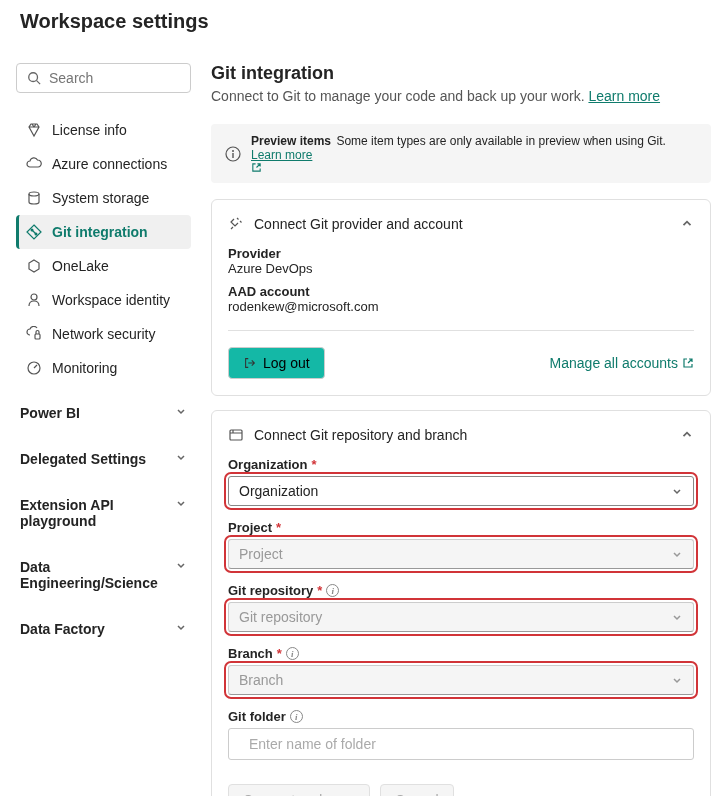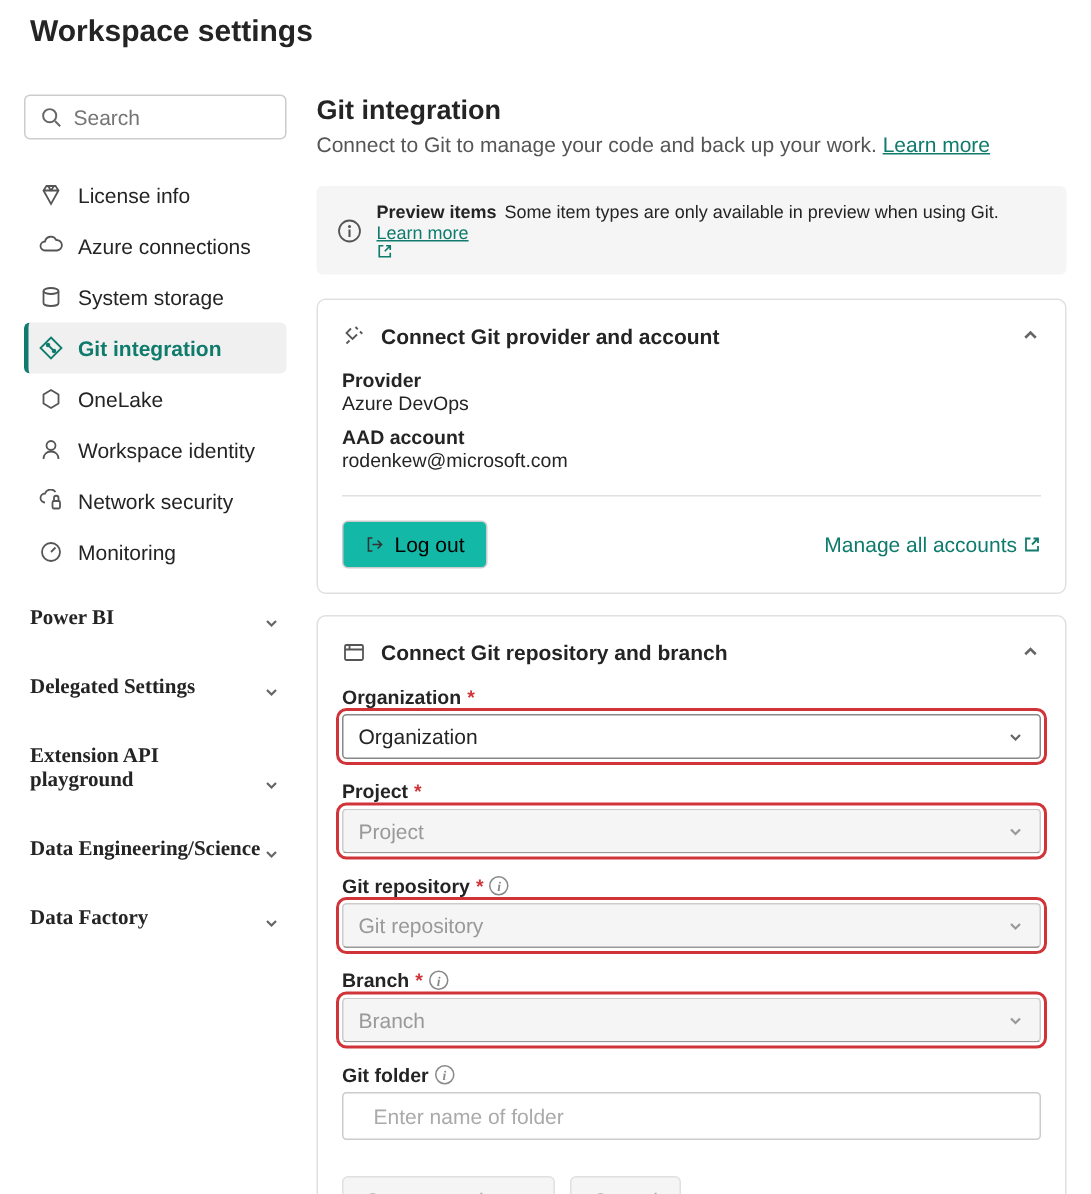--- a/index.html
+++ b/index.html
@@ -5,34 +5,34 @@
     * { box-sizing: border-box; margin: 0; padding: 0; }
     body { font-family: "Segoe UI", -apple-system, sans-serif; font-size: 14px; color: #242424; background: #fff; width: 727px; }
     .container { display: flex; padding: 16px; gap: 20px; }
     .page-title { font-size: 20px; font-weight: 700; margin-bottom: 14px; padding-left: 20px; padding-top: 10px; }
     .sidebar { width: 175px; flex-shrink: 0; }
     .search-box { display: flex; align-items: center; border: 1px solid #ccc; border-radius: 4px; padding: 6px 10px; margin-bottom: 20px; gap: 8px; }
     .search-box input { border: none; outline: none; flex: 1; font-size: 14px; color: #666; background: transparent; }
     .nav-item { display: flex; align-items: center; gap: 10px; padding: 9px 10px; border-radius: 4px; cursor: pointer; color: #242424; }
     .nav-item.active { background: #f0f0f0; border-left: 3px solid #0f7b6c; color: #0f7b6c; font-weight: 600; padding-left: 7px; }
     .nav-item .icon { width: 16px; height: 16px; display: flex; align-items: center; justify-content: center; }
-    .nav-group { display: flex; align-items: flex-end; justify-content: space-between; padding: 10px 4px; font-weight: 600; cursor: pointer; margin-top: 10px; font-family: Liberation Serif, serif; }
+    .nav-group { display: flex; align-items: flex-start; justify-content: space-between; padding: 10px 4px; font-weight: 600; cursor: pointer; margin-top: 10px; }
     .nav-group .chev { color: #666; }
     .main { flex: 1; min-width: 0; }
     .section-title { font-size: 18px; font-weight: 700; margin-bottom: 4px; }
     .section-desc { color: #555; margin-bottom: 20px; }
     .section-desc a { color: #0f7b6c; text-decoration: underline; }
     .info-banner { background: #f5f5f5; border-radius: 4px; padding: 10px 14px; display: flex; align-items: center; gap: 10px; font-size: 12px; margin-bottom: 16px; color: #242424; }
     .info-banner .info-title { font-weight: 600; margin-right: 2px; font-size: 12px; }
     .info-banner a { color: #0f7b6c; text-decoration: underline; }
     .info-banner .ext { margin-left: 2px; color: #0f7b6c; }
     .card { border: 1px solid #e0e0e0; border-radius: 6px; padding: 16px; margin-bottom: 14px; }
     .card-header { display: flex; align-items: center; justify-content: space-between; margin-bottom: 14px; }
     .card-header .left { display: flex; align-items: center; gap: 10px; }
-    .card-header .title { font-size: 14px; font-weight: 700; }
+    .card-header .title { font-size: 14px; font-weight: 400; }
     .field-label { font-weight: 700; font-size: 13px; margin-top: 8px; }
     .field-value { font-size: 13px; margin-bottom: 6px; }
     .card-divider { border-top: 1px solid #e0e0e0; margin: 16px 0; }
     .card-footer { display: flex; justify-content: space-between; align-items: center; }
     .btn { border: 1px solid #ccc; background: #14b8a6; border-radius: 4px; padding: 7px 14px; font-size: 14px; cursor: pointer; display: inline-flex; align-items: center; gap: 6px; }
     .link-green { color: #0f7b6c; text-decoration: none; display: inline-flex; align-items: center; gap: 4px; }
     .form-group { margin-bottom: 14px; }
     .form-label { font-size: 13px; font-weight: 600; margin-bottom: 4px; display: flex; align-items: center; gap: 4px; }
     .req { color: #d13438; }
     .select-wrap { position: relative; border: 1px solid #888; border-radius: 3px; padding: 6px 10px; display: flex; justify-content: space-between; align-items: center; font-size: 14px; }

